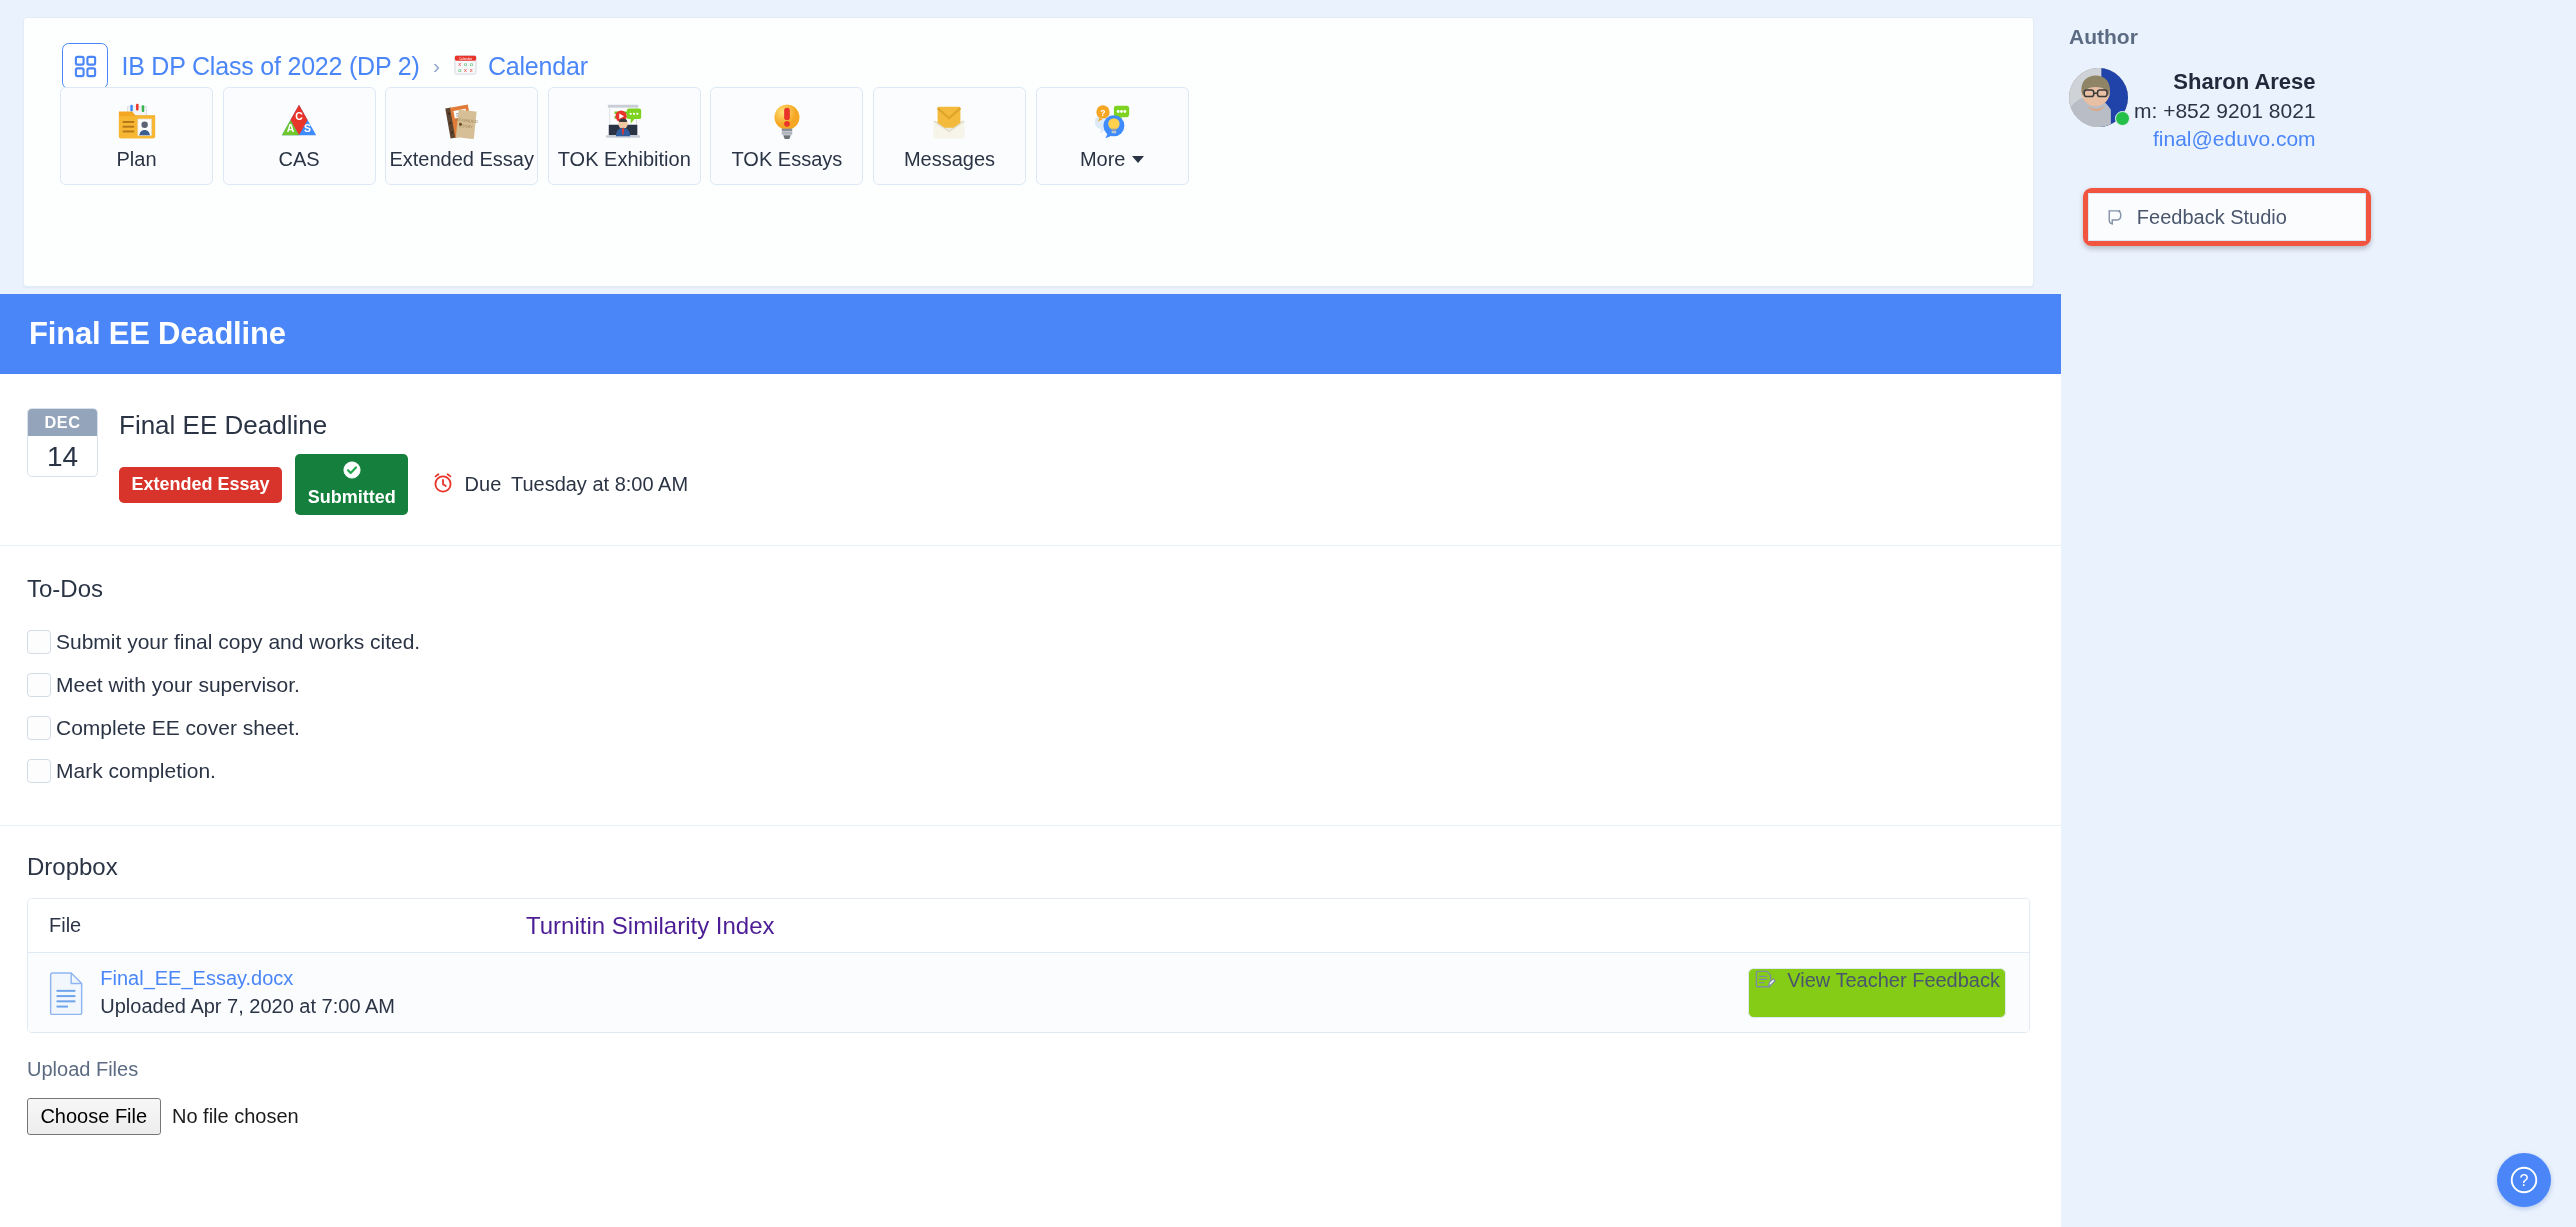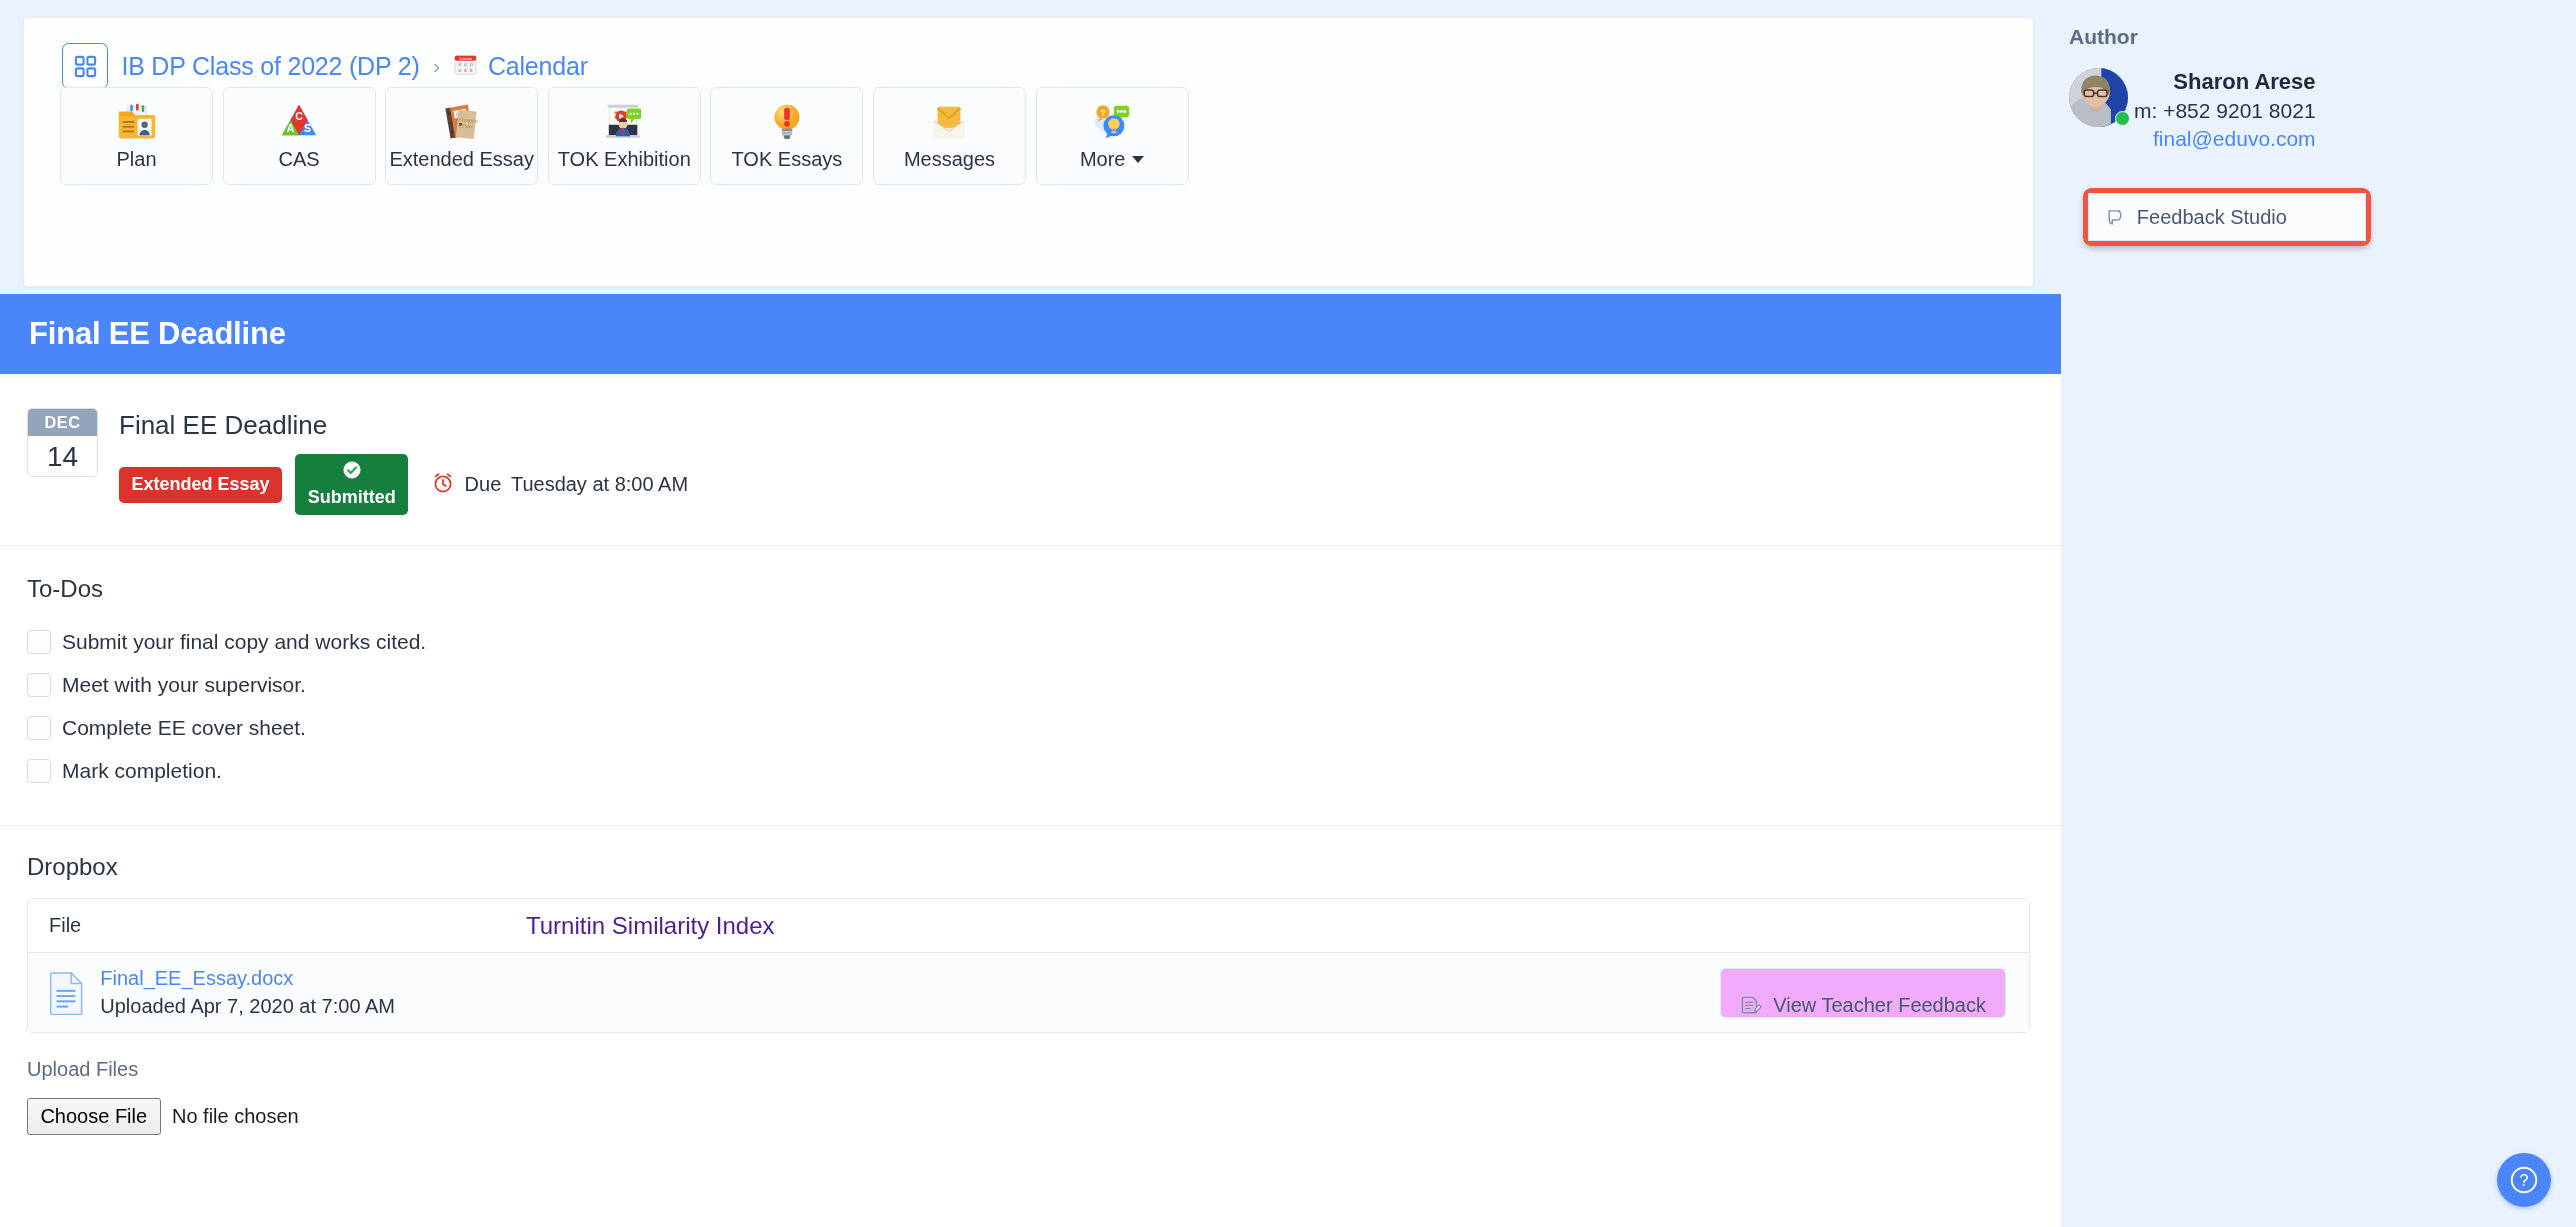--- a/index.html
+++ b/index.html
@@ -134,21 +134,21 @@
   .due-wrap { display: flex; align-items: center; gap: 9.6px; margin-left: 9.6px; }
   .due-label { font-size: 20px; color: #2b3445; }
   .due-value { font-size: 20px; color: #2b3445; }
 
   
   .todos {
     padding: 29px 0 33px 27px;
     border-bottom: 1px solid #e9eff7;
   }
   .section-title { font-size: 24px; color: #2b3445; margin-bottom: 17px; }
-  .todo-item { display: flex; align-items: center; gap: 11px; height: 43px; }
+  .todo-item { display: flex; align-items: center; gap: 5px; height: 43px; }
   .cbox {
     width: 24px; height: 24px;
     border: 1px solid #d3dbe6; border-radius: 3.8px; background: #fdfdfe;
     flex: 0 0 auto; cursor: pointer;
   }
   .todo-text { font-size: 21px; color: #2b3445; }
 
   
   .dropbox { padding: 27px 0 0 27px; }
   .dbx-table {
@@ -169,24 +169,24 @@
     height: 79px; background: #fafcfe;
     padding-left: 21px;
   }
   .file-ico { flex: 0 0 auto; margin-right: 15.3px; }
   .file-ico svg { display:block; }
   .file-meta { display:flex; flex-direction: column; gap: 5.7px; }
   .file-link { font-size: 20px; color: #4a86f7; cursor: pointer; }
   .file-sub { font-size: 20px; color: #2b3445; }
   .feedback-btn {
     margin-left: auto; margin-right: 23px;
-    height: 50px; padding: 0 19px;
+    height: 50px; padding: 0 5px;
     border: 1px solid #e0e8f3; border-radius: 5.7px;
-    background: #f0abfc;
-    display: flex; align-items: flex-end; gap: 11.5px;
+    background: #84cc16;
+    display: flex; align-items: flex-start; gap: 11.5px;
     font-size: 20px; color: #49566d; cursor: pointer;
   }
   .feedback-btn svg { display:block; }
 
   
   .upload { padding: 25px 0 0 27px; }
   .upload-label { font-size: 20px; color: #5c6b82; margin-bottom: 17px; }
   .upload-ctrl { display: flex; align-items: center; gap: 11.5px; }
   .choose-file {
     border: 1px solid #767676; border-radius: 2.9px;

